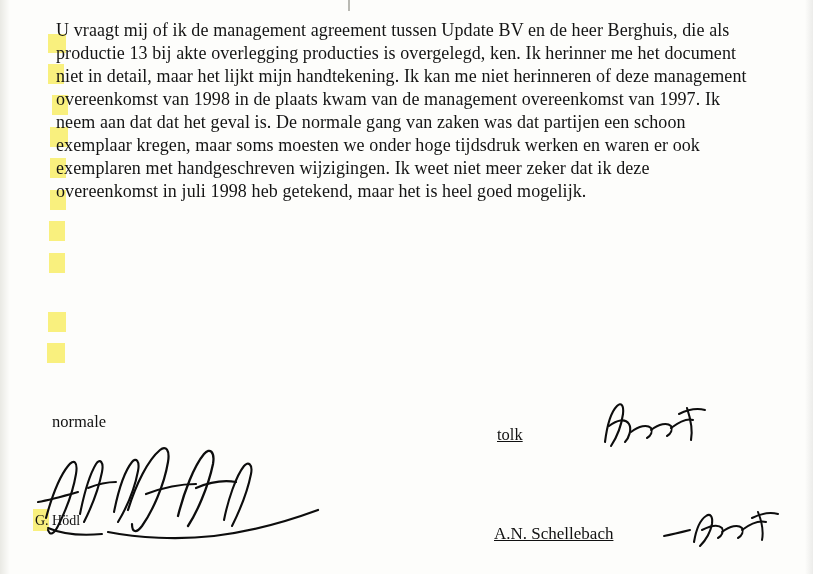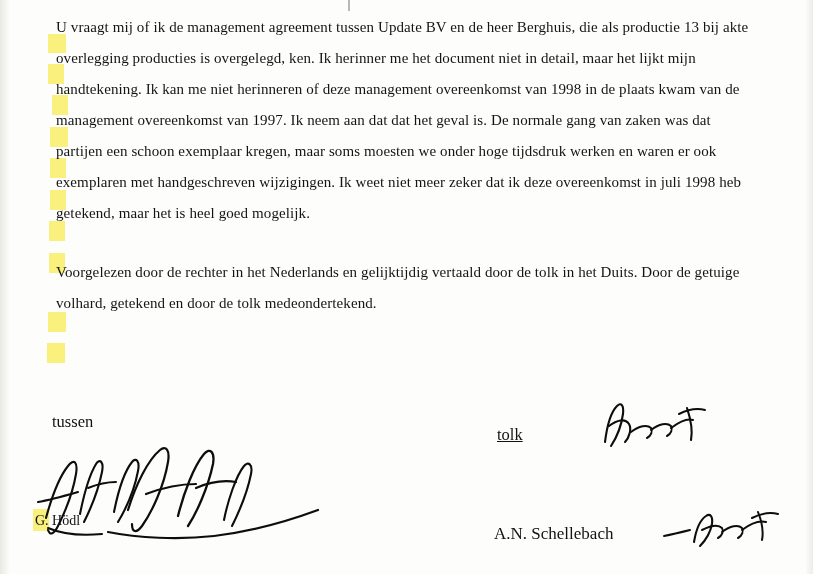--- a/index.html
+++ b/index.html
@@ -32,24 +32,24 @@
     content: "";
     position: absolute;
     right: 0; top: 0;
     width: 8px; height: 100%;
     background: linear-gradient(to left, #ececea, rgba(255,255,255,0));
     pointer-events: none;
   }
   .body-text {
     position: absolute;
     left: 56px;
-    top: 12px;
+    top: 19px;
     width: 700px;
-    font-size: 15px;
-    line-height: 31px;
+    font-size: 18px;
+    line-height: 23px;
     color: #141414;
     letter-spacing: 0.1px;
   }
   .para {
     margin: 0 0 0 0;
   }
   .para.second {
     margin-top: 28px;
   }
   .highlight-left {
@@ -74,20 +74,21 @@
   }
   #name-hodl {
     left: 35px;
     top: 513px;
     font-size: 14px;
   }
   #name-schellebach {
     left: 494px;
     top: 524px;
     font-size: 17px;
+    text-decoration: underline;
   }
   .sig-svg {
     position: absolute;
   }
   #sig-getuige-svg { left: 28px; top: 440px; }
   #sig-tolk-svg { left: 595px; top: 398px; }
   #sig-schellebach-svg { left: 660px; top: 508px; }
   .sig-path {
     fill: none;
     stroke: #0d0d0d;
@@ -117,24 +118,23 @@
   <div class="highlight-left" style="left:50px; top:158px; width:16px; height:20px;"></div>
   <div class="highlight-left" style="left:50px; top:190px; width:16px; height:20px;"></div>
   <div class="highlight-left" style="left:49px; top:221px; width:16px; height:20px;"></div>
   <div class="highlight-left" style="left:49px; top:253px; width:16px; height:20px;"></div>
   <div class="highlight-left" style="left:48px; top:312px; width:18px; height:20px;"></div>
   <div class="highlight-left" style="left:47px; top:343px; width:18px; height:20px;"></div>
   <div class="highlight-left" style="left:33px; top:509px; width:16px; height:22px;"></div>
 
   <div class="body-text">
     <p class="para">U vraagt mij of ik de management agreement tussen Update BV en de heer Berghuis, die als productie 13 bij akte overlegging producties is overgelegd, ken. Ik herinner me het document niet in detail, maar het lijkt mijn handtekening. Ik kan me niet herinneren of deze management overeenkomst van 1998 in de plaats kwam van de management overeenkomst van 1997. Ik neem aan dat dat het geval is. De normale gang van zaken was dat partijen een schoon exemplaar kregen, maar soms moesten we onder hoge tijdsdruk werken en waren er ook exemplaren met handgeschreven wijzigingen. Ik weet niet meer zeker dat ik deze overeenkomst in juli 1998 heb getekend, maar het is heel goed mogelijk.</p>
-    <p class="para second">Voorgelezen door de rechter in het Nederlands en gelijktijdig vertaald door de tolk in het Duits. Door de getuige volhard, getekend en door de tolk medeondertekend.</p>
   </div>
 
-  <div class="sig-block" id="label-getuige">tussen</div>
+  <div class="sig-block" id="label-getuige">normale</div>
   <div class="sig-block" id="label-tolk">tolk</div>
   <div class="sig-block" id="name-hodl">G. Hödl</div>
   <div class="sig-block" id="name-schellebach">A.N. Schellebach</div>
 
   <svg class="sig-svg" id="sig-getuige-svg" width="330" height="110" viewBox="0 0 330 110">
     <path class="sig-path" stroke-width="2.1" d="M18,78 C24,56 32,36 40,26 C46,18 50,22 48,34 C45,52 36,74 30,86 C26,94 22,96 20,90"></path>
     <path class="sig-path" stroke-width="2.1" d="M10,62 C22,60 36,56 50,52"></path>
     <path class="sig-path" stroke-width="2.1" d="M52,74 C56,54 62,34 68,24 C72,18 76,22 74,32 C70,52 62,70 56,82"></path>
     <path class="sig-path" stroke-width="2" d="M60,48 C70,44 80,42 88,42"></path>
     <path class="sig-path" stroke-width="2.1" d="M86,72 C90,52 96,32 104,22 C108,17 112,21 110,31 C106,52 96,72 90,82"></path>

